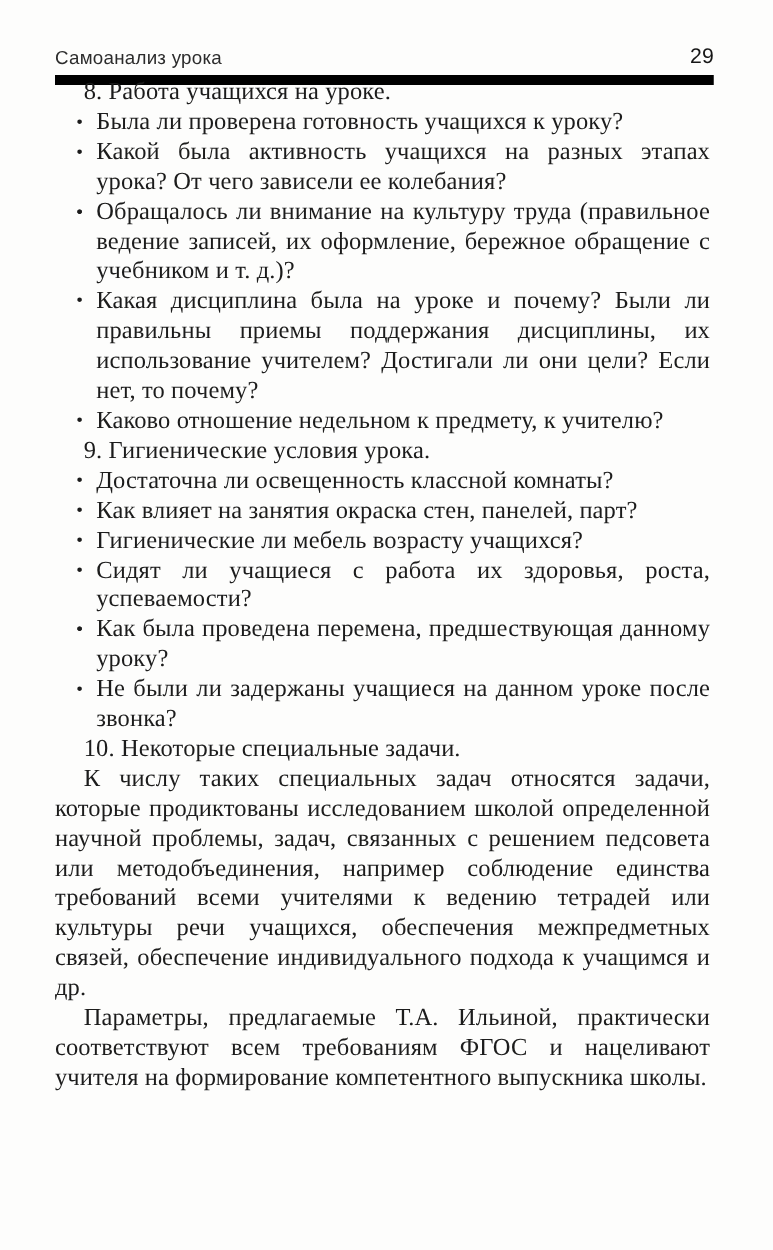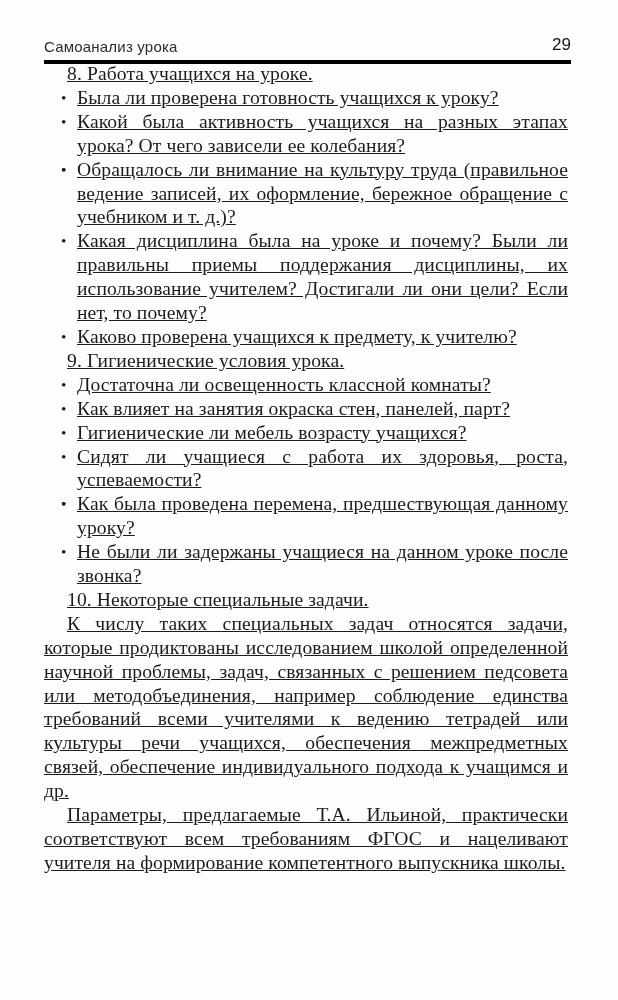--- a/index.html
+++ b/index.html
@@ -15,21 +15,21 @@
     color: #1b1b1b;
     overflow: hidden;
   }
   .page-header {
     position: absolute;
     left: 44px; right: 47px; top: 35px;
     display: flex;
     justify-content: space-between;
     align-items: flex-end;
     padding-bottom: 5px;
-    border-bottom: 4px solid #000000;
+    border-bottom: 8px solid #000000;
     font-family: "Liberation Sans", sans-serif;
   }
   .running-title {
     font-size: 15px;
     color: #2c2c2c;
     letter-spacing: 0.2px;
   }
   .page-number {
     font-size: 17px;
     font-weight: normal;
@@ -38,21 +38,21 @@
   .page-body {
     position: absolute;
     left: 44px; top: 62px;
     width: 524px;
     font-size: 19.6px;
     line-height: 23.9px;
     letter-spacing: 0.1px;
     color: #1c1c1c;
     text-align: justify;
   }
-  .block { margin: 0; text-decoration: underline; }
+  .block { margin: 0; }
   .block.heading {
     text-align: left;
     text-indent: 23px;
   }
   .block.paragraph {
     text-indent: 23px;
   }
   .block.bullet {
     position: relative;
     padding-left: 33px;
@@ -73,21 +73,21 @@
     <span class="running-title">Самоанализ урока</span>
     <span class="page-number">29</span>
   </header>
   <main class="page-body">
       <div class="block heading">8. Работа учащихся на уроке.</div>
       <div class="block bullet"><span class="marker">•</span><span>Была ли проверена готовность учащихся к уроку?</span></div>
       <div class="block bullet"><span class="marker">•</span><span>Какой была активность учащихся на разных этапах урока? От чего зависели ее колебания?</span></div>
       <div class="block bullet"><span class="marker">•</span></div>
       <div class="block bullet"><span class="marker">•</span><span>Обращалось ли внимание на культуру труда (правильное ведение записей, их оформление, бережное обращение с учебником и т. д.)?</span></div>
       <div class="block bullet"><span class="marker">•</span><span>Какая дисциплина была на уроке и почему? Были ли правильны приемы поддержания дисциплины, их использование учителем? Достигали ли они цели? Если нет, то почему?</span></div>
-      <div class="block bullet"><span class="marker">•</span><span>Каково проверена учащихся к предмету, к учителю?</span></div>
+      <div class="block bullet"><span class="marker">•</span><span>Каково отношение недельном к предмету, к учителю?</span></div>
       <div class="block heading">9. Гигиенические условия урока.</div>
       <div class="block bullet"><span class="marker">•</span><span>Достаточна ли освещенность классной комнаты?</span></div>
       <div class="block bullet"><span class="marker">•</span><span>Как влияет на занятия окраска стен, панелей, парт?</span></div>
       <div class="block bullet"><span class="marker">•</span><span>Гигиенические ли мебель возрасту учащихся?</span></div>
       <div class="block bullet"><span class="marker">•</span><span>Сидят ли учащиеся с работа их здоровья, роста, успеваемости?</span></div>
       <div class="block bullet"><span class="marker">•</span></div>
       <div class="block bullet"><span class="marker">•</span><span>Как была проведена перемена, предшествующая данному уроку?</span></div>
       <div class="block bullet"><span class="marker">•</span><span>Не были ли задержаны учащиеся на данном уроке после звонка?</span></div>
       <div class="block heading">10. Некоторые специальные задачи.</div>
       <div class="block paragraph">К числу таких специальных задач относятся задачи, которые продиктованы исследованием школой определенной научной проблемы, задач, связанных с решением педсовета или методобъединения, например соблюдение единства требований всеми учителями к ведению тетрадей или культуры речи учащихся, обеспечения межпредметных связей, обеспечение индивидуального подхода к учащимся и др.</div>

